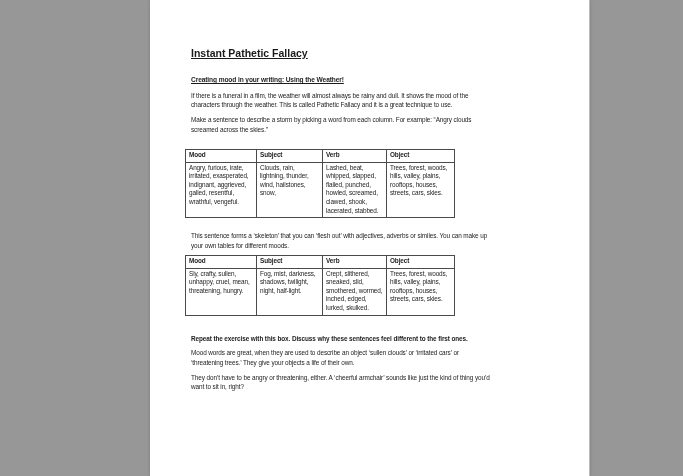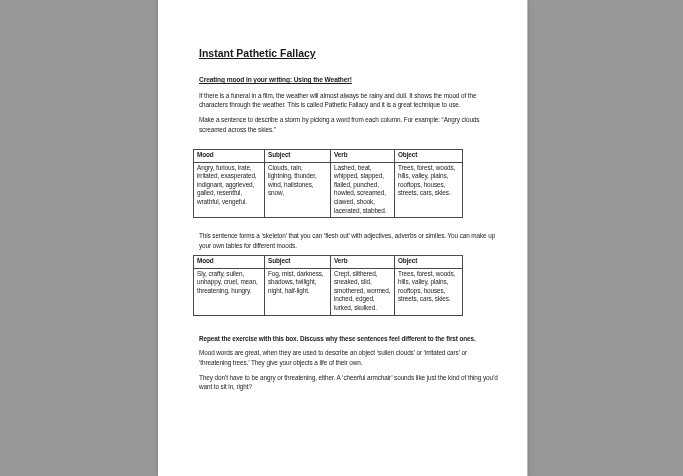--- a/index.html
+++ b/index.html
@@ -12,23 +12,23 @@
     font-family: "Liberation Sans", "DejaVu Sans", sans-serif;
   }
   .viewer {
     position: relative;
     width: 683px;
     height: 476px;
     background: #979797;
   }
   .page {
     position: absolute;
-    left: 158px;
+    left: 150px;
     top: 0;
-    width: 370px;
+    width: 440px;
     height: 476px;
     background: #ffffff;
     border-right: 1px solid #b9b9b9;
     box-sizing: border-box;
     box-shadow: 0 0 3px rgba(0,0,0,0.18);
   }
   .content {
     position: absolute;
     left: 41px;
     top: 0;

